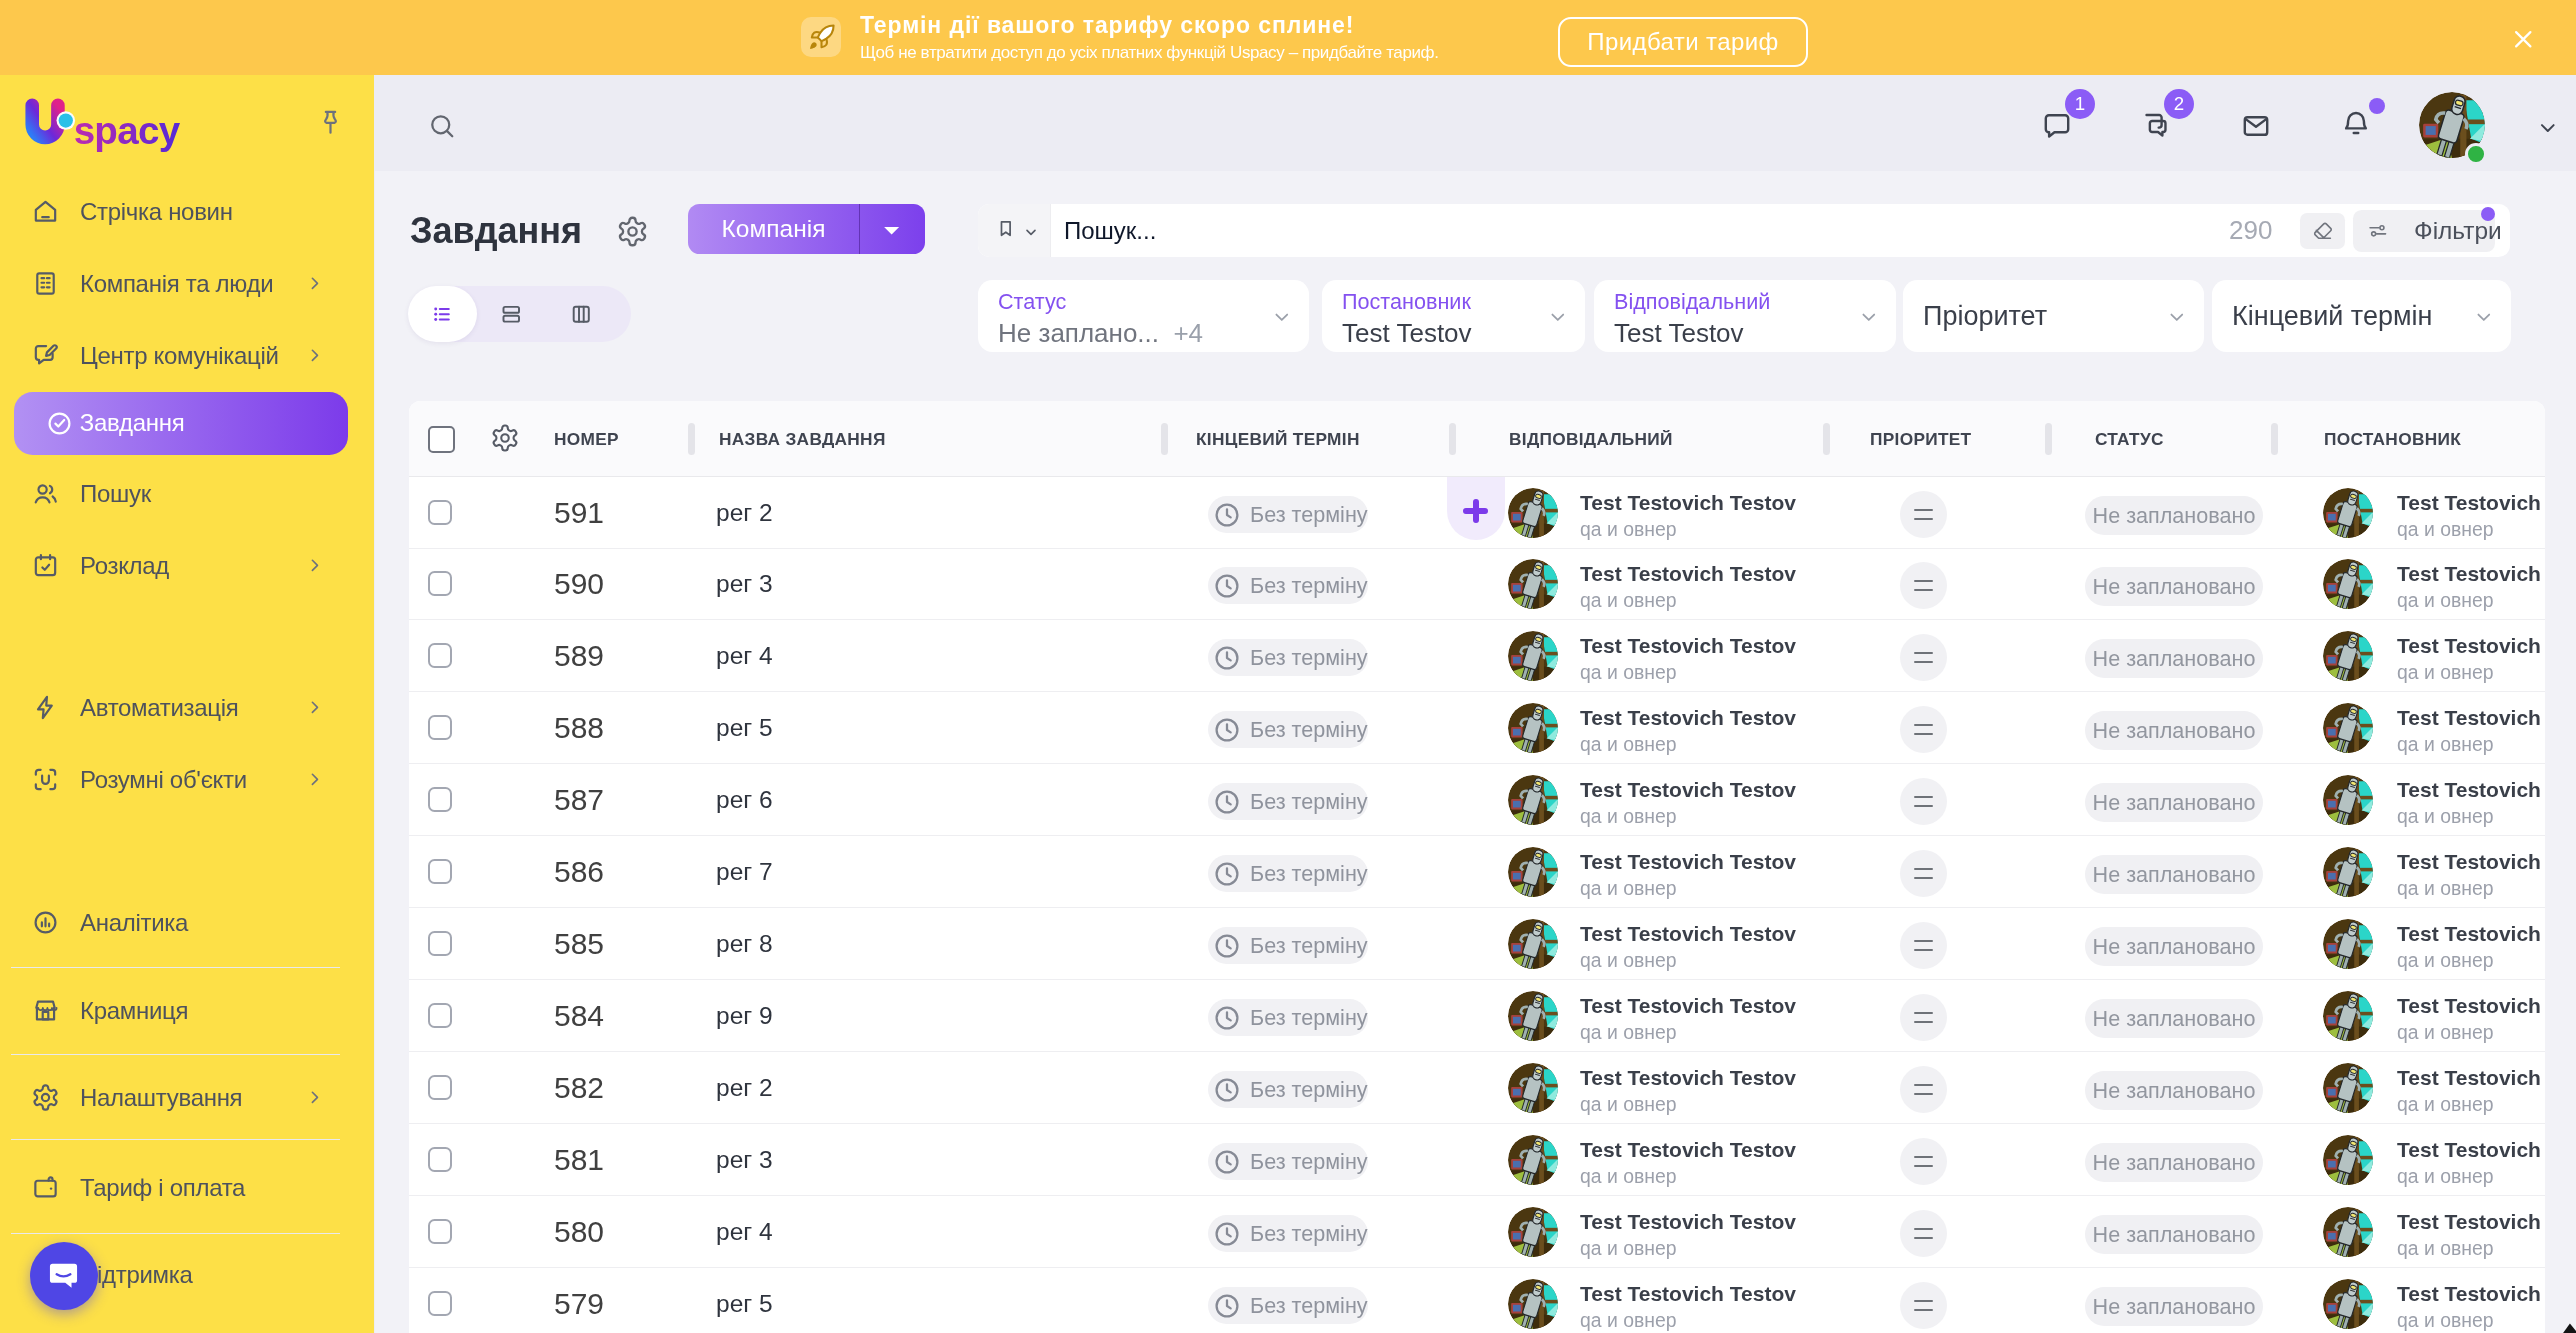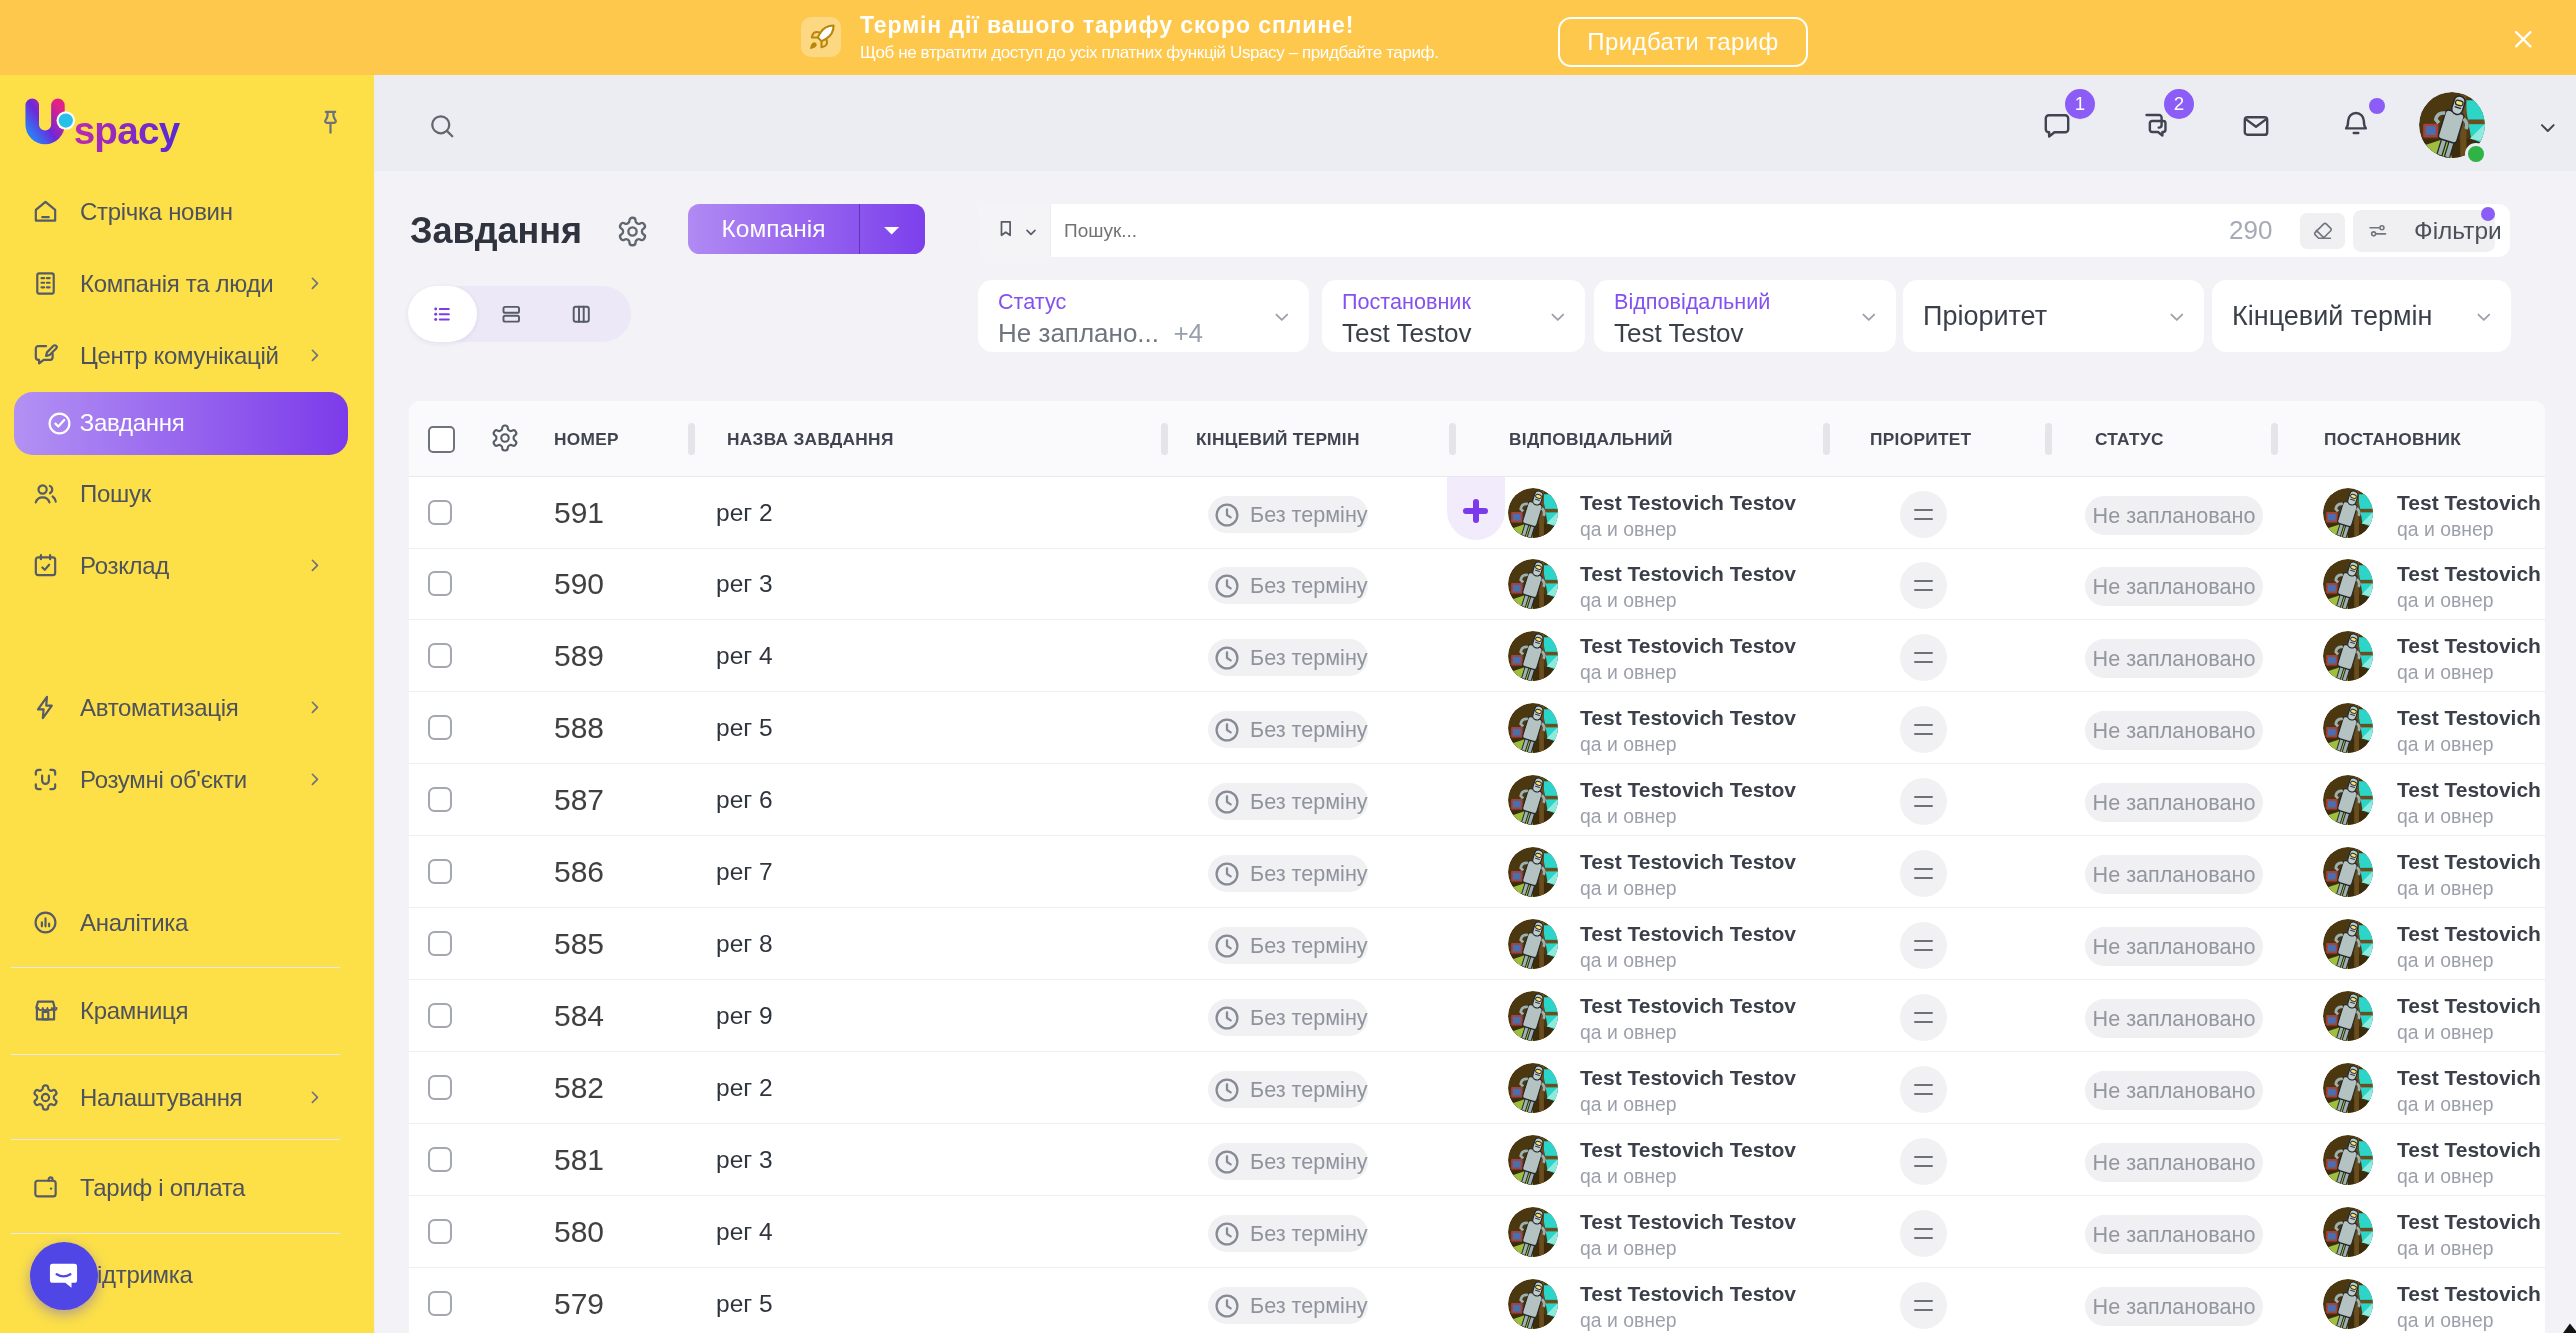--- a/index.html
+++ b/index.html
@@ -266,21 +266,21 @@
 </div>
 <div class="abs" style="left:978px;top:204px;width:1532px;height:53px;border-radius:11.5px;background:#fff">
 <div class="abs" style="left:0;top:0;width:72px;height:53px;border-radius:11.5px 0 0 11.5px;background:#f4f4f7"></div>
 <div class="abs" style="left:17.3px;top:14.4px;color:#565b66"><svg viewBox="0 0 24 24" width="21.6" height="21.6" fill="none" stroke="#565b66" stroke-width="1.90" stroke-linecap="round" stroke-linejoin="round">
         <path d="M7.2 4.3h9.6v14.9l-4.8-3.4-4.8 3.4z"></path>
       </svg></div>
 <svg class="abs" style="left:45px;top:20px" width="16" height="16" viewBox="0 0 24 24" fill="none" stroke="#565b66" stroke-width="2.4" stroke-linecap="round" stroke-linejoin="round">
       <path d="m6 9.5 6 6 6-6"></path>
     </svg>
 <div class="abs" style="left:72px;top:0;width:1.4px;height:53px;background:#ededf0"></div>
-<div class="abs" style="left:86px;top:0;height:53px;line-height:53px;font-size:19px;color:#737373">Пошук...</div>
+<div class="abs" style="left:86px;top:0;height:53px;line-height:53px;font-size:24px;color:#0f172a">Пошук...</div>
 <div class="abs" style="left:1251px;top:0;height:53px;line-height:53px;font-size:26px;color:#a6aab4">290</div>
 <div class="abs" style="left:1322px;top:8.6px;width:45px;height:36px;border-radius:7.2px;background:#f0f0f3">
 <div class="abs" style="left:11.5px;top:7.2px"><svg viewBox="0 0 24 24" width="21.6" height="21.6" fill="none" stroke="#71757e" stroke-width="1.80" stroke-linecap="round" stroke-linejoin="round">
           <path d="m7.4 20.3-3.8-3.8a1.9 1.9 0 0 1 0-2.7l9.5-9.5a1.9 1.9 0 0 1 2.7 0l5 5a1.9 1.9 0 0 1 0 2.7l-8.3 8.3M4.8 11.5l8.4 8.4M7.4 20.3h13"></path>
         </svg></div>
     </div>
 <div class="abs" style="left:1375px;top:5.8px;width:142px;height:42px;border-radius:8.6px;background:#f0f0f3">
 <div class="abs" style="left:14.4px;top:10px"><svg viewBox="0 0 24 24" width="21.6" height="21.6" fill="none" stroke="#71757e" stroke-width="1.80" stroke-linecap="round" stroke-linejoin="round">
           <path d="M3.4 8.6h10"></path>
           <circle cx="16.6" cy="8.6" r="2.2"></circle>
@@ -342,21 +342,21 @@
       </svg></div>
   </div>
 <div class="abs" style="left:409px;top:401px;width:2136px;height:932px;background:#fff;border-radius:11.5px 11.5px 0 0;overflow:hidden">
 <div class="abs" style="left:0;top:0;width:2136px;height:76px;background:#fafafc;border-bottom:1.4px solid #e9e9ec">
 <div class="cb" style="top:37px;width:27px;height:27px;border:2.4px solid #6f737e;border-radius:5px"></div>
 <div class="abs" style="left:81px;top:22px"><svg viewBox="0 0 24 24" width="30" height="30" fill="none" stroke="#565b66" stroke-width="1.70" stroke-linecap="round" stroke-linejoin="round">
           <path d="M12.22 2h-.44a2 2 0 0 0-2 2v.18a2 2 0 0 1-1 1.73l-.43.25a2 2 0 0 1-2 0l-.15-.08a2 2 0 0 0-2.73.73l-.22.38a2 2 0 0 0 .73 2.73l.15.1a2 2 0 0 1 1 1.72v.51a2 2 0 0 1-1 1.74l-.15.09a2 2 0 0 0-.73 2.73l.22.38a2 2 0 0 0 2.73.73l.15-.08a2 2 0 0 1 2 0l.43.25a2 2 0 0 1 1 1.73V20a2 2 0 0 0 2 2h.44a2 2 0 0 0 2-2v-.18a2 2 0 0 1 1-1.73l.43-.25a2 2 0 0 1 2 0l.15.08a2 2 0 0 0 2.73-.73l.22-.39a2 2 0 0 0-.73-2.73l-.15-.08a2 2 0 0 1-1-1.74v-.5a2 2 0 0 1 1-1.74l.15-.09a2 2 0 0 0 .73-2.73l-.22-.38a2 2 0 0 0-2.73-.73l-.15.08a2 2 0 0 1-2 0l-.43-.25a2 2 0 0 1-1-1.73V4a2 2 0 0 0-2-2z"></path>
           <circle cx="12" cy="12" r="3"></circle>
         </svg></div>
 <div class="thead-t" style="left:145px">НОМЕР</div>
-<div class="thead-t" style="left:318px">НАЗВА ЗАВДАННЯ</div>
+<div class="thead-t" style="left:310px">НАЗВА ЗАВДАННЯ</div>
 <div class="thead-t" style="left:787px">КІНЦЕВИЙ ТЕРМІН</div>
 <div class="thead-t" style="left:1100px">ВІДПОВІДАЛЬНИЙ</div>
 <div class="thead-t" style="left:1461px">ПРІОРИТЕТ</div>
 <div class="thead-t" style="left:1686px">СТАТУС</div>
 <div class="thead-t" style="left:1915px">ПОСТАНОВНИК</div>
 <div class="sep" style="left:279px"></div>
 <div class="sep" style="left:752px"></div>
 <div class="sep" style="left:1040px"></div>
 <div class="sep" style="left:1414px"></div>
 <div class="sep" style="left:1636px"></div>

